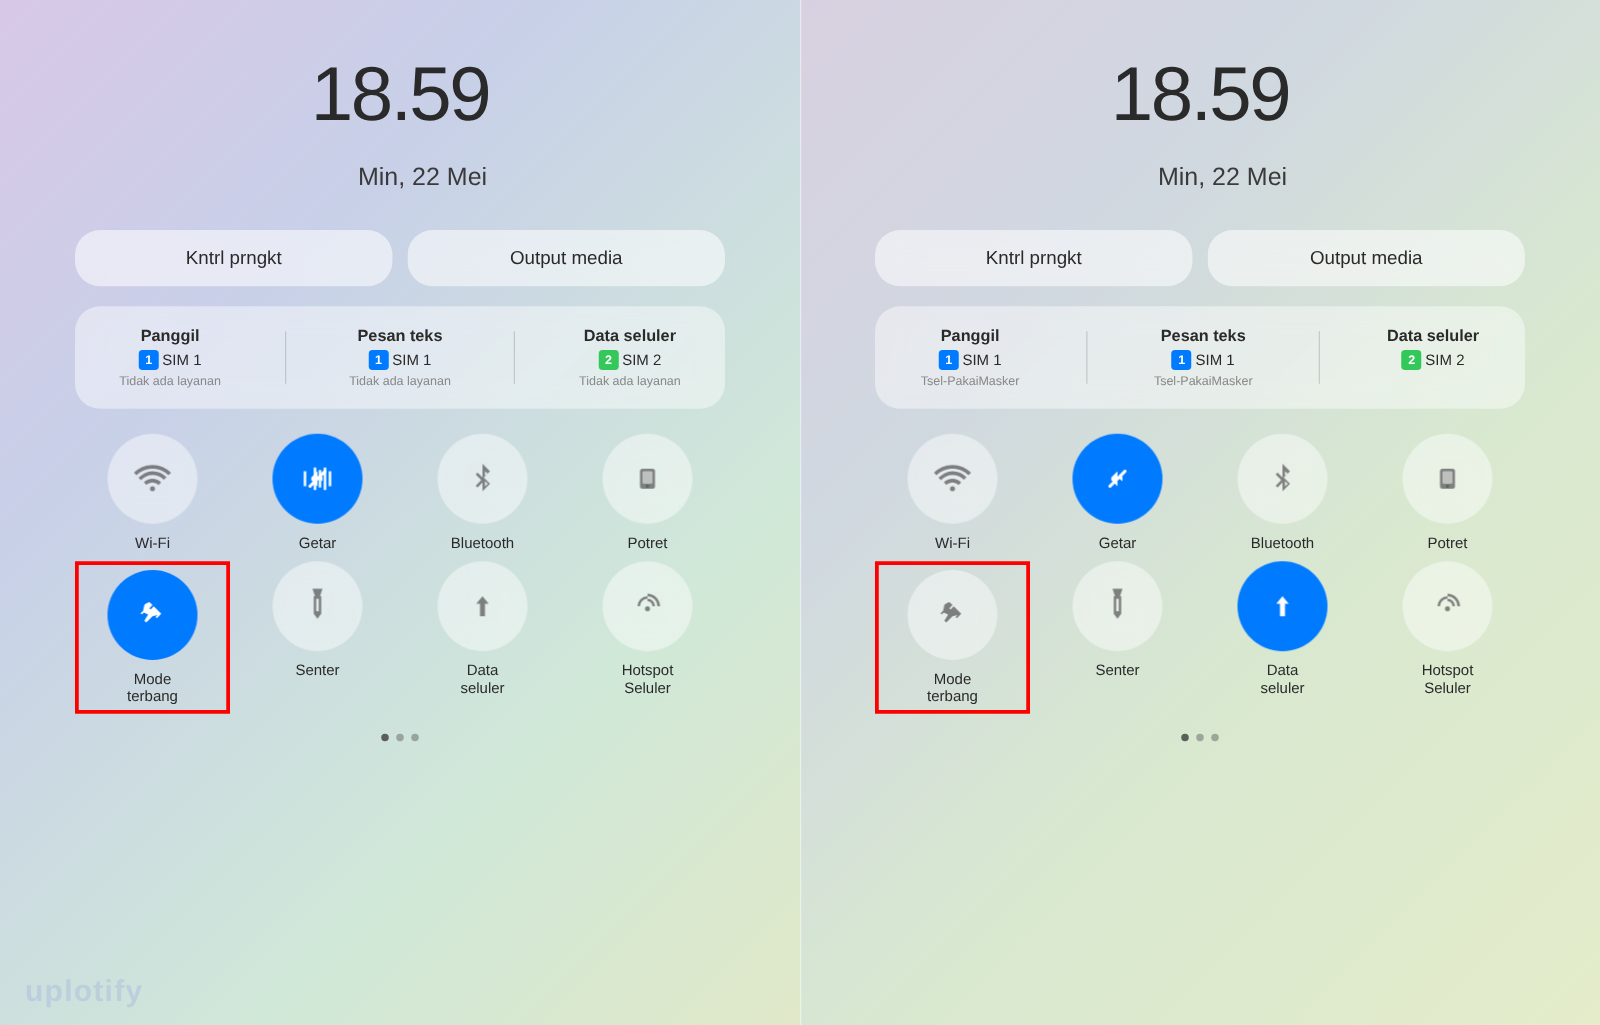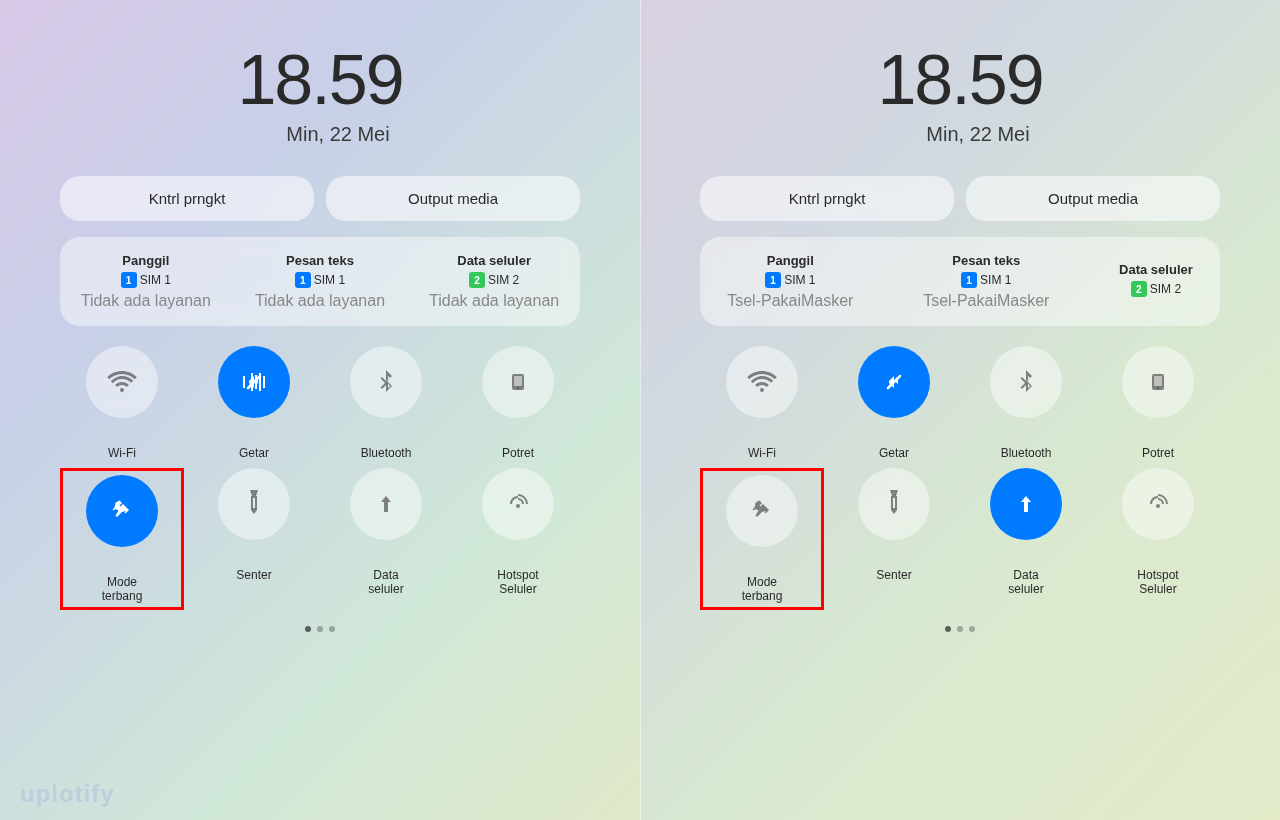--- a/index.html
+++ b/index.html
@@ -34,25 +34,25 @@
       position: absolute;
       top: 0;
       left: 640px;
       width: 1px;
       height: 820px;
       background: rgba(255,255,255,0.5);
       z-index: 10;
     }
 
     .time {
-      font-size: 70px;
+      font-size: 61px;
       font-weight: 200;
       color: #2a2a2a;
       letter-spacing: -2px;
-      margin-bottom: 3px;
+      margin-bottom: 21px;
     }
 
     .date {
       font-size: 20px;
       font-weight: 300;
       color: #3a3a3a;
       margin-bottom: 30px;
       margin-left: 36px;
     }
 
@@ -78,21 +78,20 @@
 
     .sim-panel {
       width: 100%;
       background: rgba(255,255,255,0.45);
       border-radius: 20px;
       padding: 16px 10px;
       display: flex;
       justify-content: space-around;
       margin-bottom: 20px;
       backdrop-filter: blur(10px);
-      align-items: center;
     }
 
     .sim-item {
       display: flex;
       flex-direction: column;
       align-items: center;
       gap: 4px;
       font-size: 13px;
       color: #2a2a2a;
       font-weight: 500;
@@ -120,21 +119,21 @@
       justify-content: center;
       font-size: 10px;
       font-weight: 700;
       color: white;
     }
 
     .sim1-badge { background: #007AFF; }
     .sim2-badge { background: #34C759; }
 
     .sim-sub {
-      font-size: 16px;
+      font-size: 10px;
       color: #888;
     }
 
     .sim-divider {
       width: 1px;
       background: rgba(0,0,0,0.15);
       margin: 4px 0;
     }
 
     .icons-grid {
@@ -176,21 +175,20 @@
 
     .icon-circle.active-blue-data {
       background: #007AFF;
     }
 
     .icon-label {
       font-size: 12px;
       color: #2a2a2a;
       text-align: center;
       font-weight: 400;
-      margin-top: 20px;
     }
 
     .highlighted-item {
       border: 3px solid red;
       border-radius: 0;
       padding: 4px;
     }
 
     .dots {
       display: flex;

